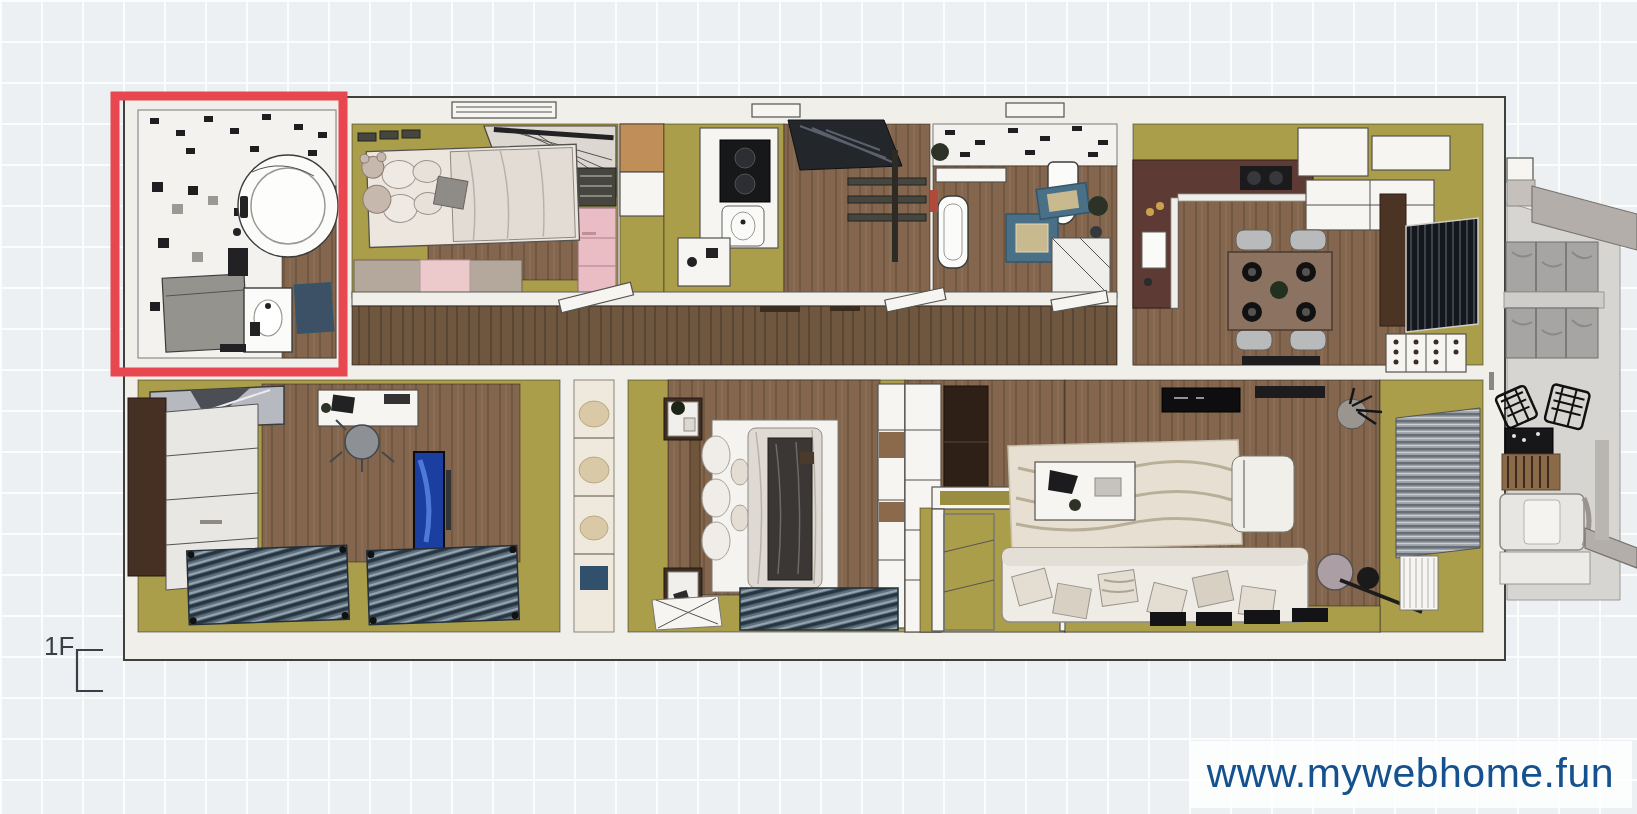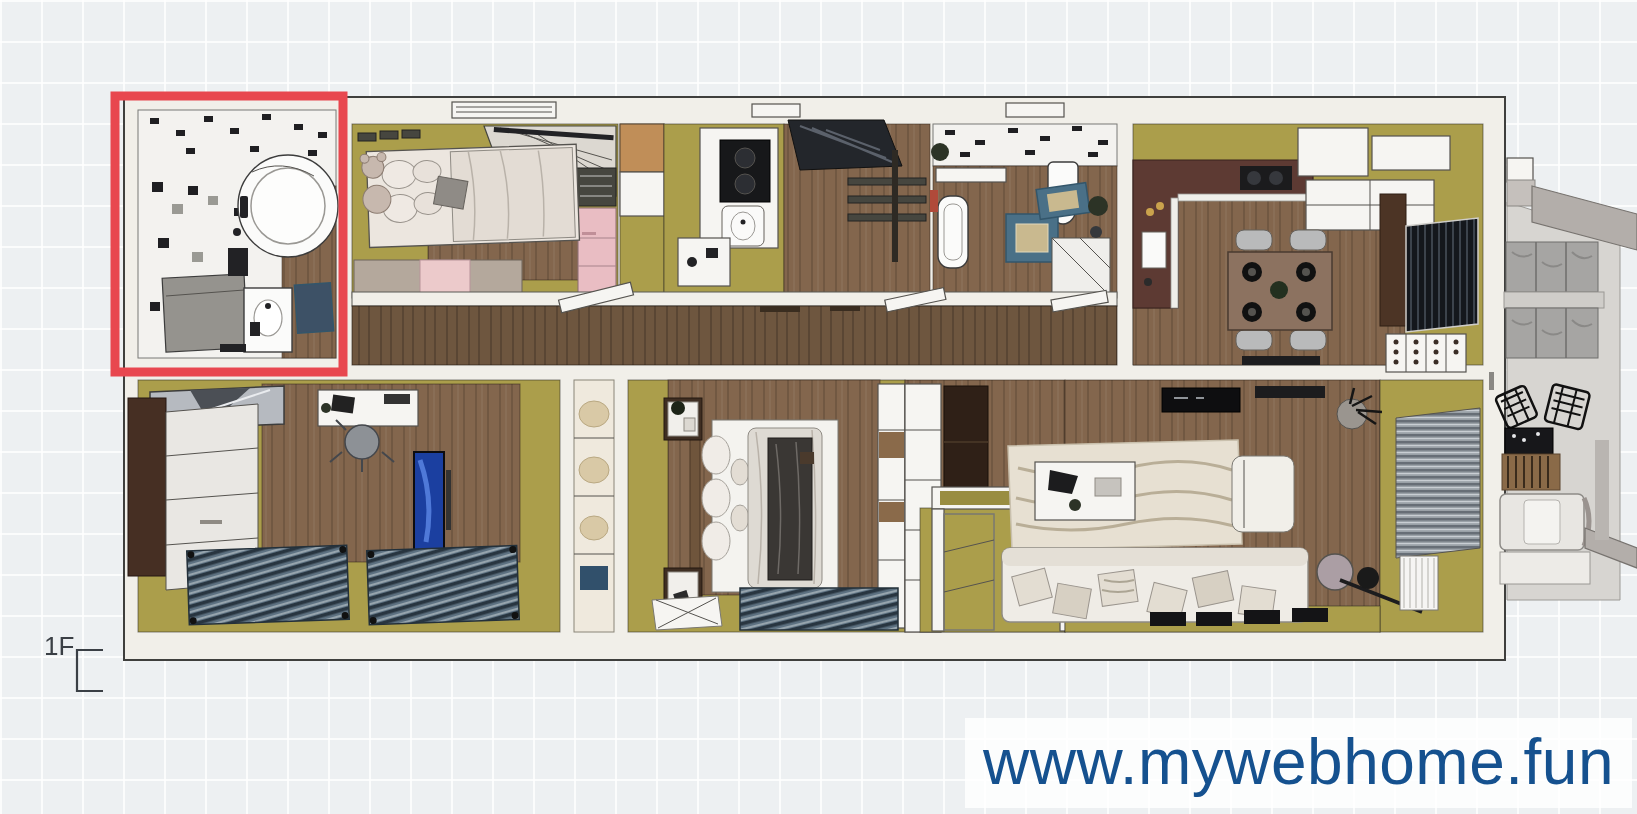--- a/index.html
+++ b/index.html
@@ -41,21 +41,21 @@
   .beam{fill:var(--beam);stroke:#77736f;stroke-width:1.2;}
   .ln{stroke:#55534f;stroke-width:1;fill:none;}
   .lnl{stroke:rgba(255,255,255,.7);stroke-width:1;fill:none;}
   .speck{fill:#1f1f22;}
   .speckg{fill:#9a9a94;}
   .watermark{
     position:absolute;right:5px;bottom:6px;
     background:rgba(255,255,255,.82);
     padding:12px 18px 14px 18px;
     color:var(--watermark);
-    font-size:64px;letter-spacing:.5px;line-height:1;
+    font-size:41px;letter-spacing:.5px;line-height:1;
     text-decoration:none;white-space:nowrap;margin-top:40px;
   }
 </style>
 </head>
 <body>
 
 <svg width="1637" height="814" viewBox="0 0 1637 814">
   <defs>
     <pattern id="pwood" width="24" height="24" patternUnits="userSpaceOnUse">
       <rect width="24" height="24" fill="#83664d"></rect>

